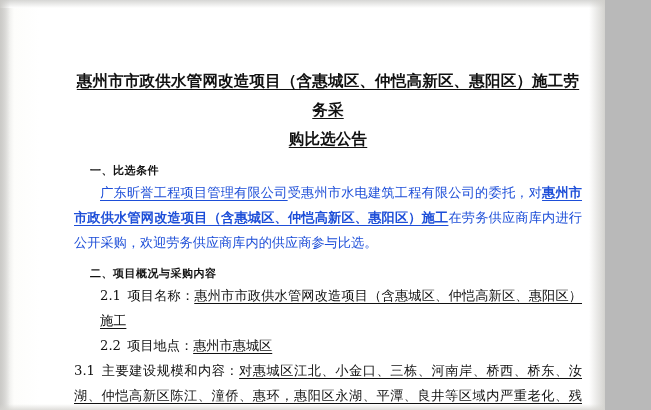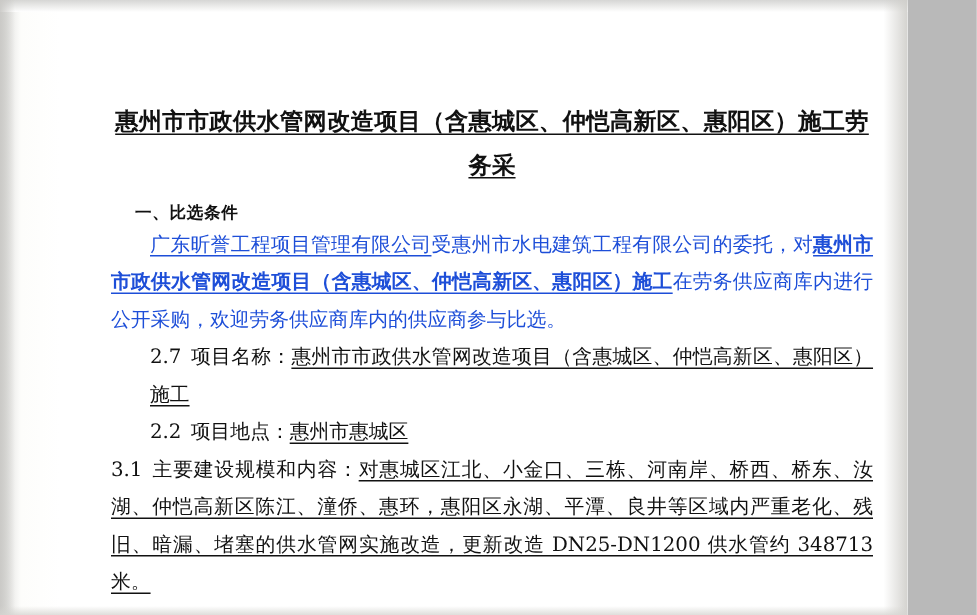--- a/index.html
+++ b/index.html
@@ -113,31 +113,33 @@
   <div class="paper"></div>
   <div class="edge-top"></div>
   <div class="edge-left"></div>
   <div class="edge-right"></div>
   <div class="edge-bottom"></div>
 
   <div class="content">
 
     <div class="doc-title">
       <span class="line1">惠州市市政供水管网改造项目（含惠城区、仲恺高新区、惠阳区）施工劳务采</span>
+      <span class="line2">购比选公告</span>
     </div>
 
     <div class="h2">一、比选条件</div>
 
     <div class="para">
       <span class="indent"></span><span class="u">广东昕誉工程项目管理有限公司</span><span>受惠州市水电建筑工程有限公司的委托，对</span><span class="b u">惠州市市政供水管网改造项目（含惠城区、仲恺高新区、惠阳区）施工</span><span>在劳务供应商库内进行公开采购，欢迎劳务供应商库内的供应商参与比选。</span>
     </div>
 
+    <div class="h2 second">二、项目概况与采购内容</div>
 
     <div class="item">
-      <span class="num">2.7</span>
+      <span class="num">2.1</span>
       <span class="lbl">项目名称：</span><span class="val">惠州市市政供水管网改造项目（含惠城区、仲恺高新区、惠阳区）施工</span>
     </div>
 
     <div class="item">
       <span class="num">2.2</span>
       <span class="lbl">项目地点：</span><span class="val">惠州市惠城区</span>
     </div>
 
     <div class="item wrap">
       <span class="cont">

